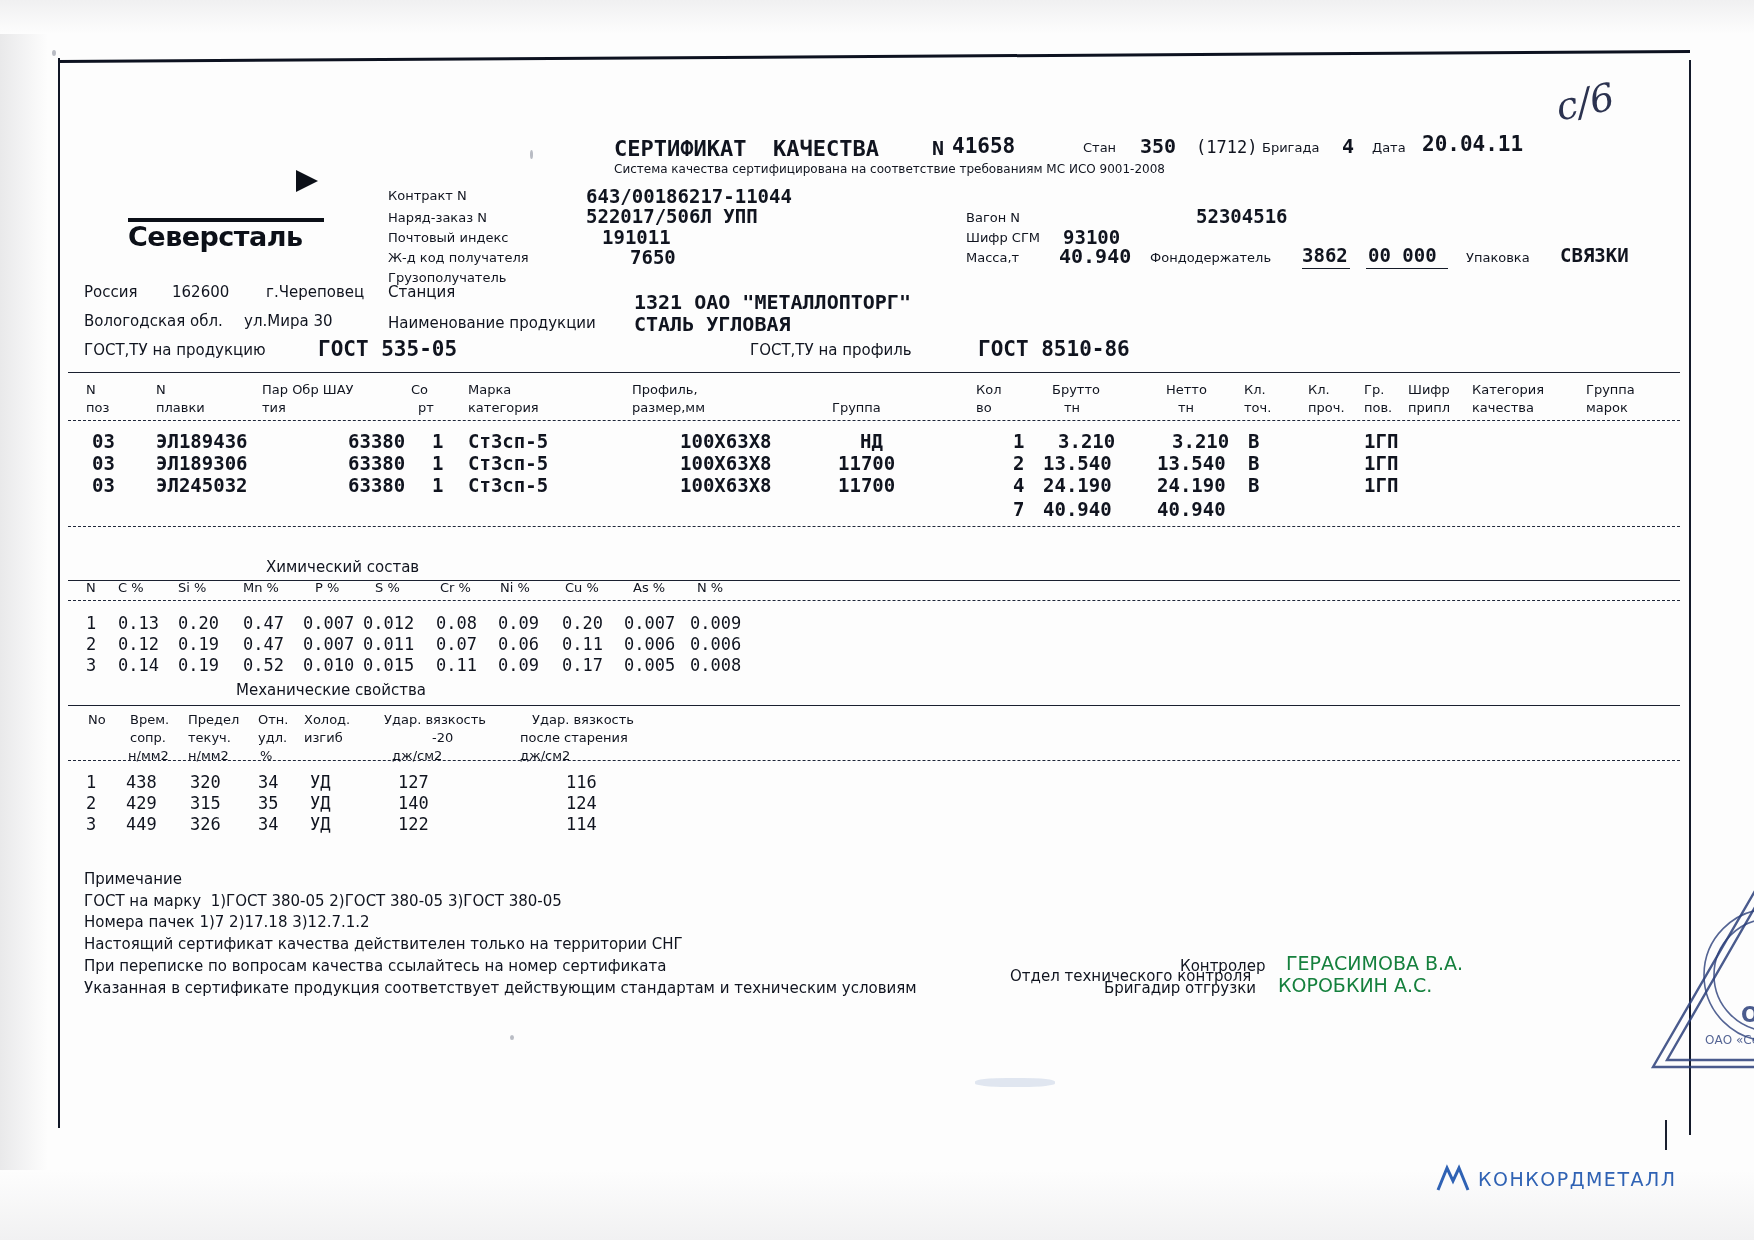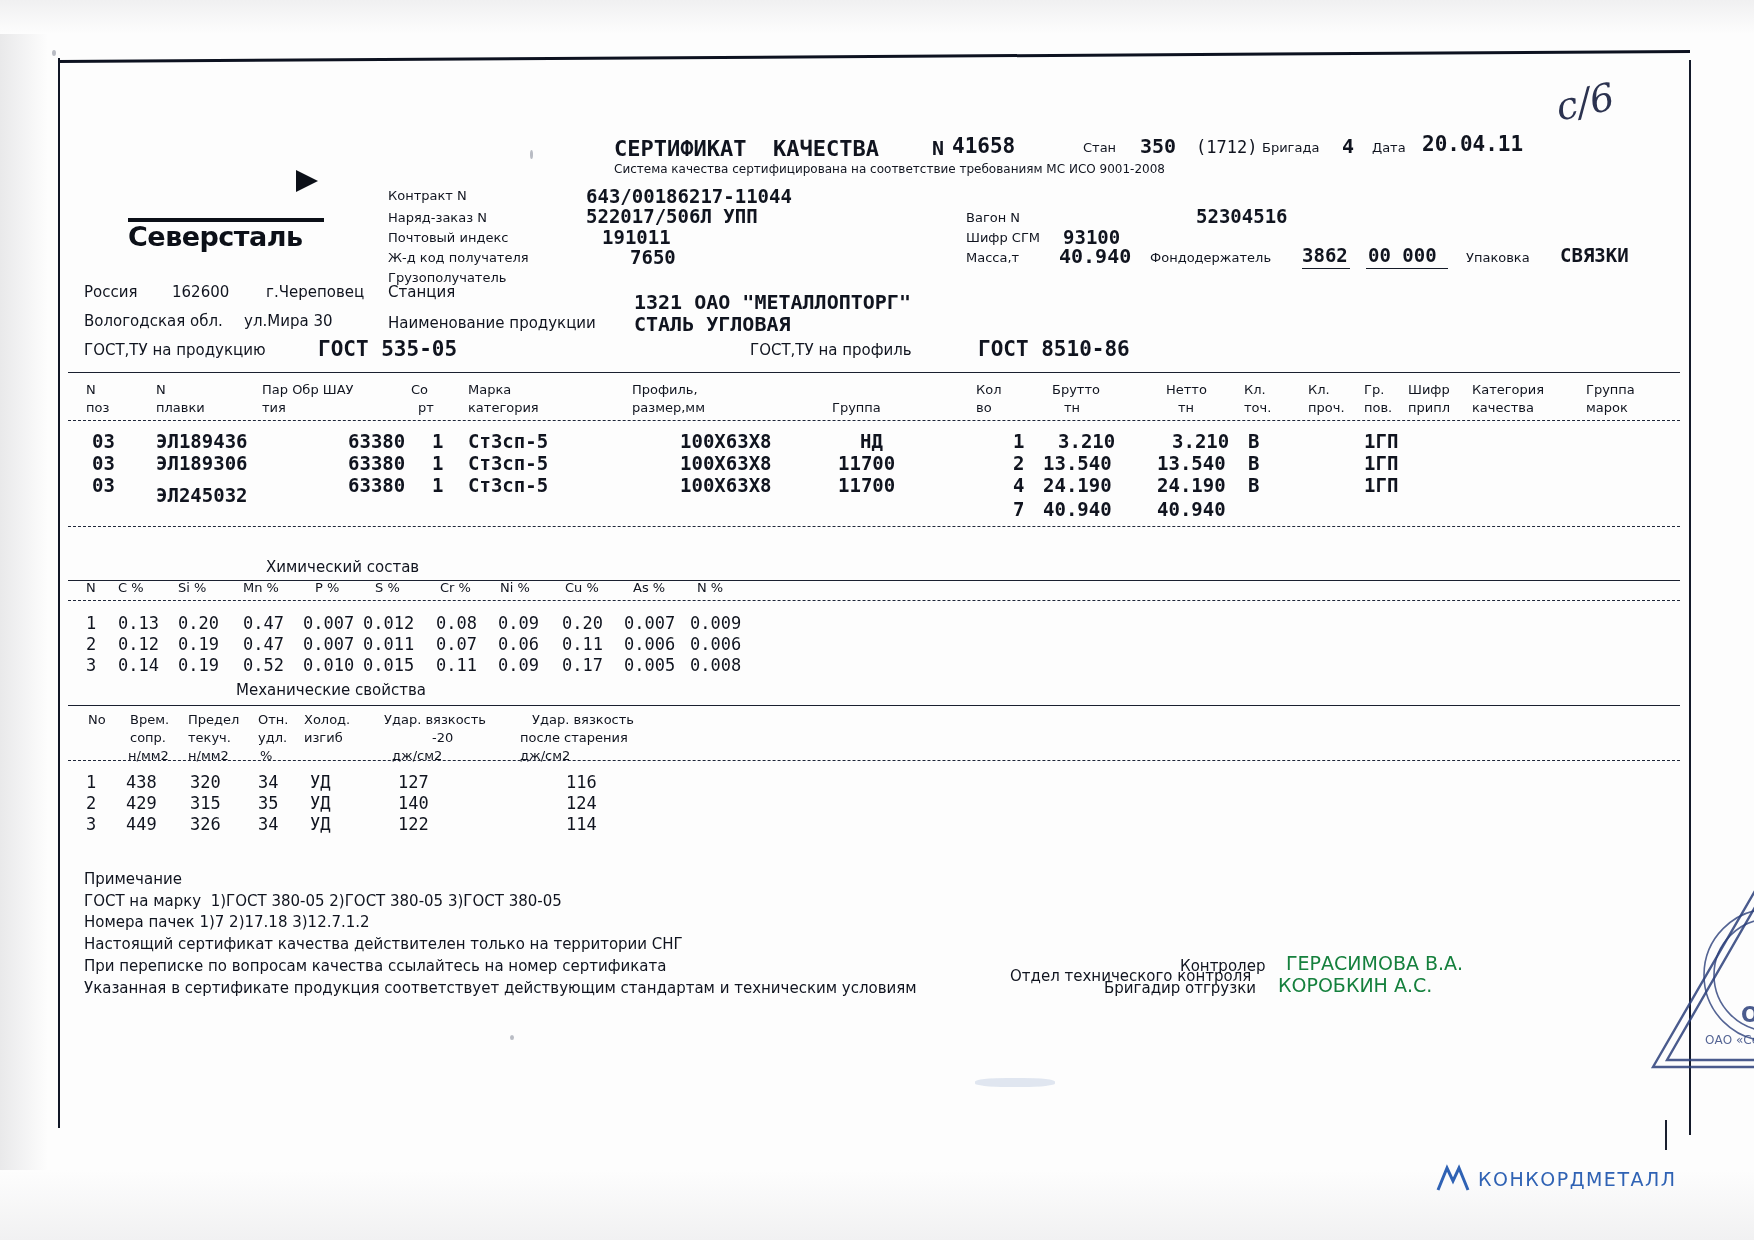--- a/index.html
+++ b/index.html
@@ -336,21 +336,21 @@
     <div class="t mono b" style="left:468px; top:452px; font-size:19px;">Ст3сп-5</div>
     <div class="t mono b" style="left:680px; top:452px; font-size:19px;">100Х63Х8</div>
     <div class="t mono b" style="left:838px; top:452px; font-size:19px;">11700</div>
     <div class="t mono b" style="left:1013px; top:452px; font-size:19px;">2</div>
     <div class="t mono b" style="left:1043px; top:452px; font-size:19px;">13.540</div>
     <div class="t mono b" style="left:1157px; top:452px; font-size:19px;">13.540</div>
     <div class="t mono b" style="left:1248px; top:452px; font-size:19px;">В</div>
     <div class="t mono b" style="left:1364px; top:452px; font-size:19px;">1ГП</div>
 
     <div class="t mono b" style="left:92px; top:474px; font-size:19px;">03</div>
-    <div class="t mono b" style="left:156px; top:484px; font-size:19px;">ЭЛ245032</div>
+    <div class="t mono b" style="left:156px; top:474px; font-size:19px;">ЭЛ245032</div>
     <div class="t mono b" style="left:348px; top:474px; font-size:19px;">63380</div>
     <div class="t mono b" style="left:432px; top:474px; font-size:19px;">1</div>
     <div class="t mono b" style="left:468px; top:474px; font-size:19px;">Ст3сп-5</div>
     <div class="t mono b" style="left:680px; top:474px; font-size:19px;">100Х63Х8</div>
     <div class="t mono b" style="left:838px; top:474px; font-size:19px;">11700</div>
     <div class="t mono b" style="left:1013px; top:474px; font-size:19px;">4</div>
     <div class="t mono b" style="left:1043px; top:474px; font-size:19px;">24.190</div>
     <div class="t mono b" style="left:1157px; top:474px; font-size:19px;">24.190</div>
     <div class="t mono b" style="left:1248px; top:474px; font-size:19px;">В</div>
     <div class="t mono b" style="left:1364px; top:474px; font-size:19px;">1ГП</div>

